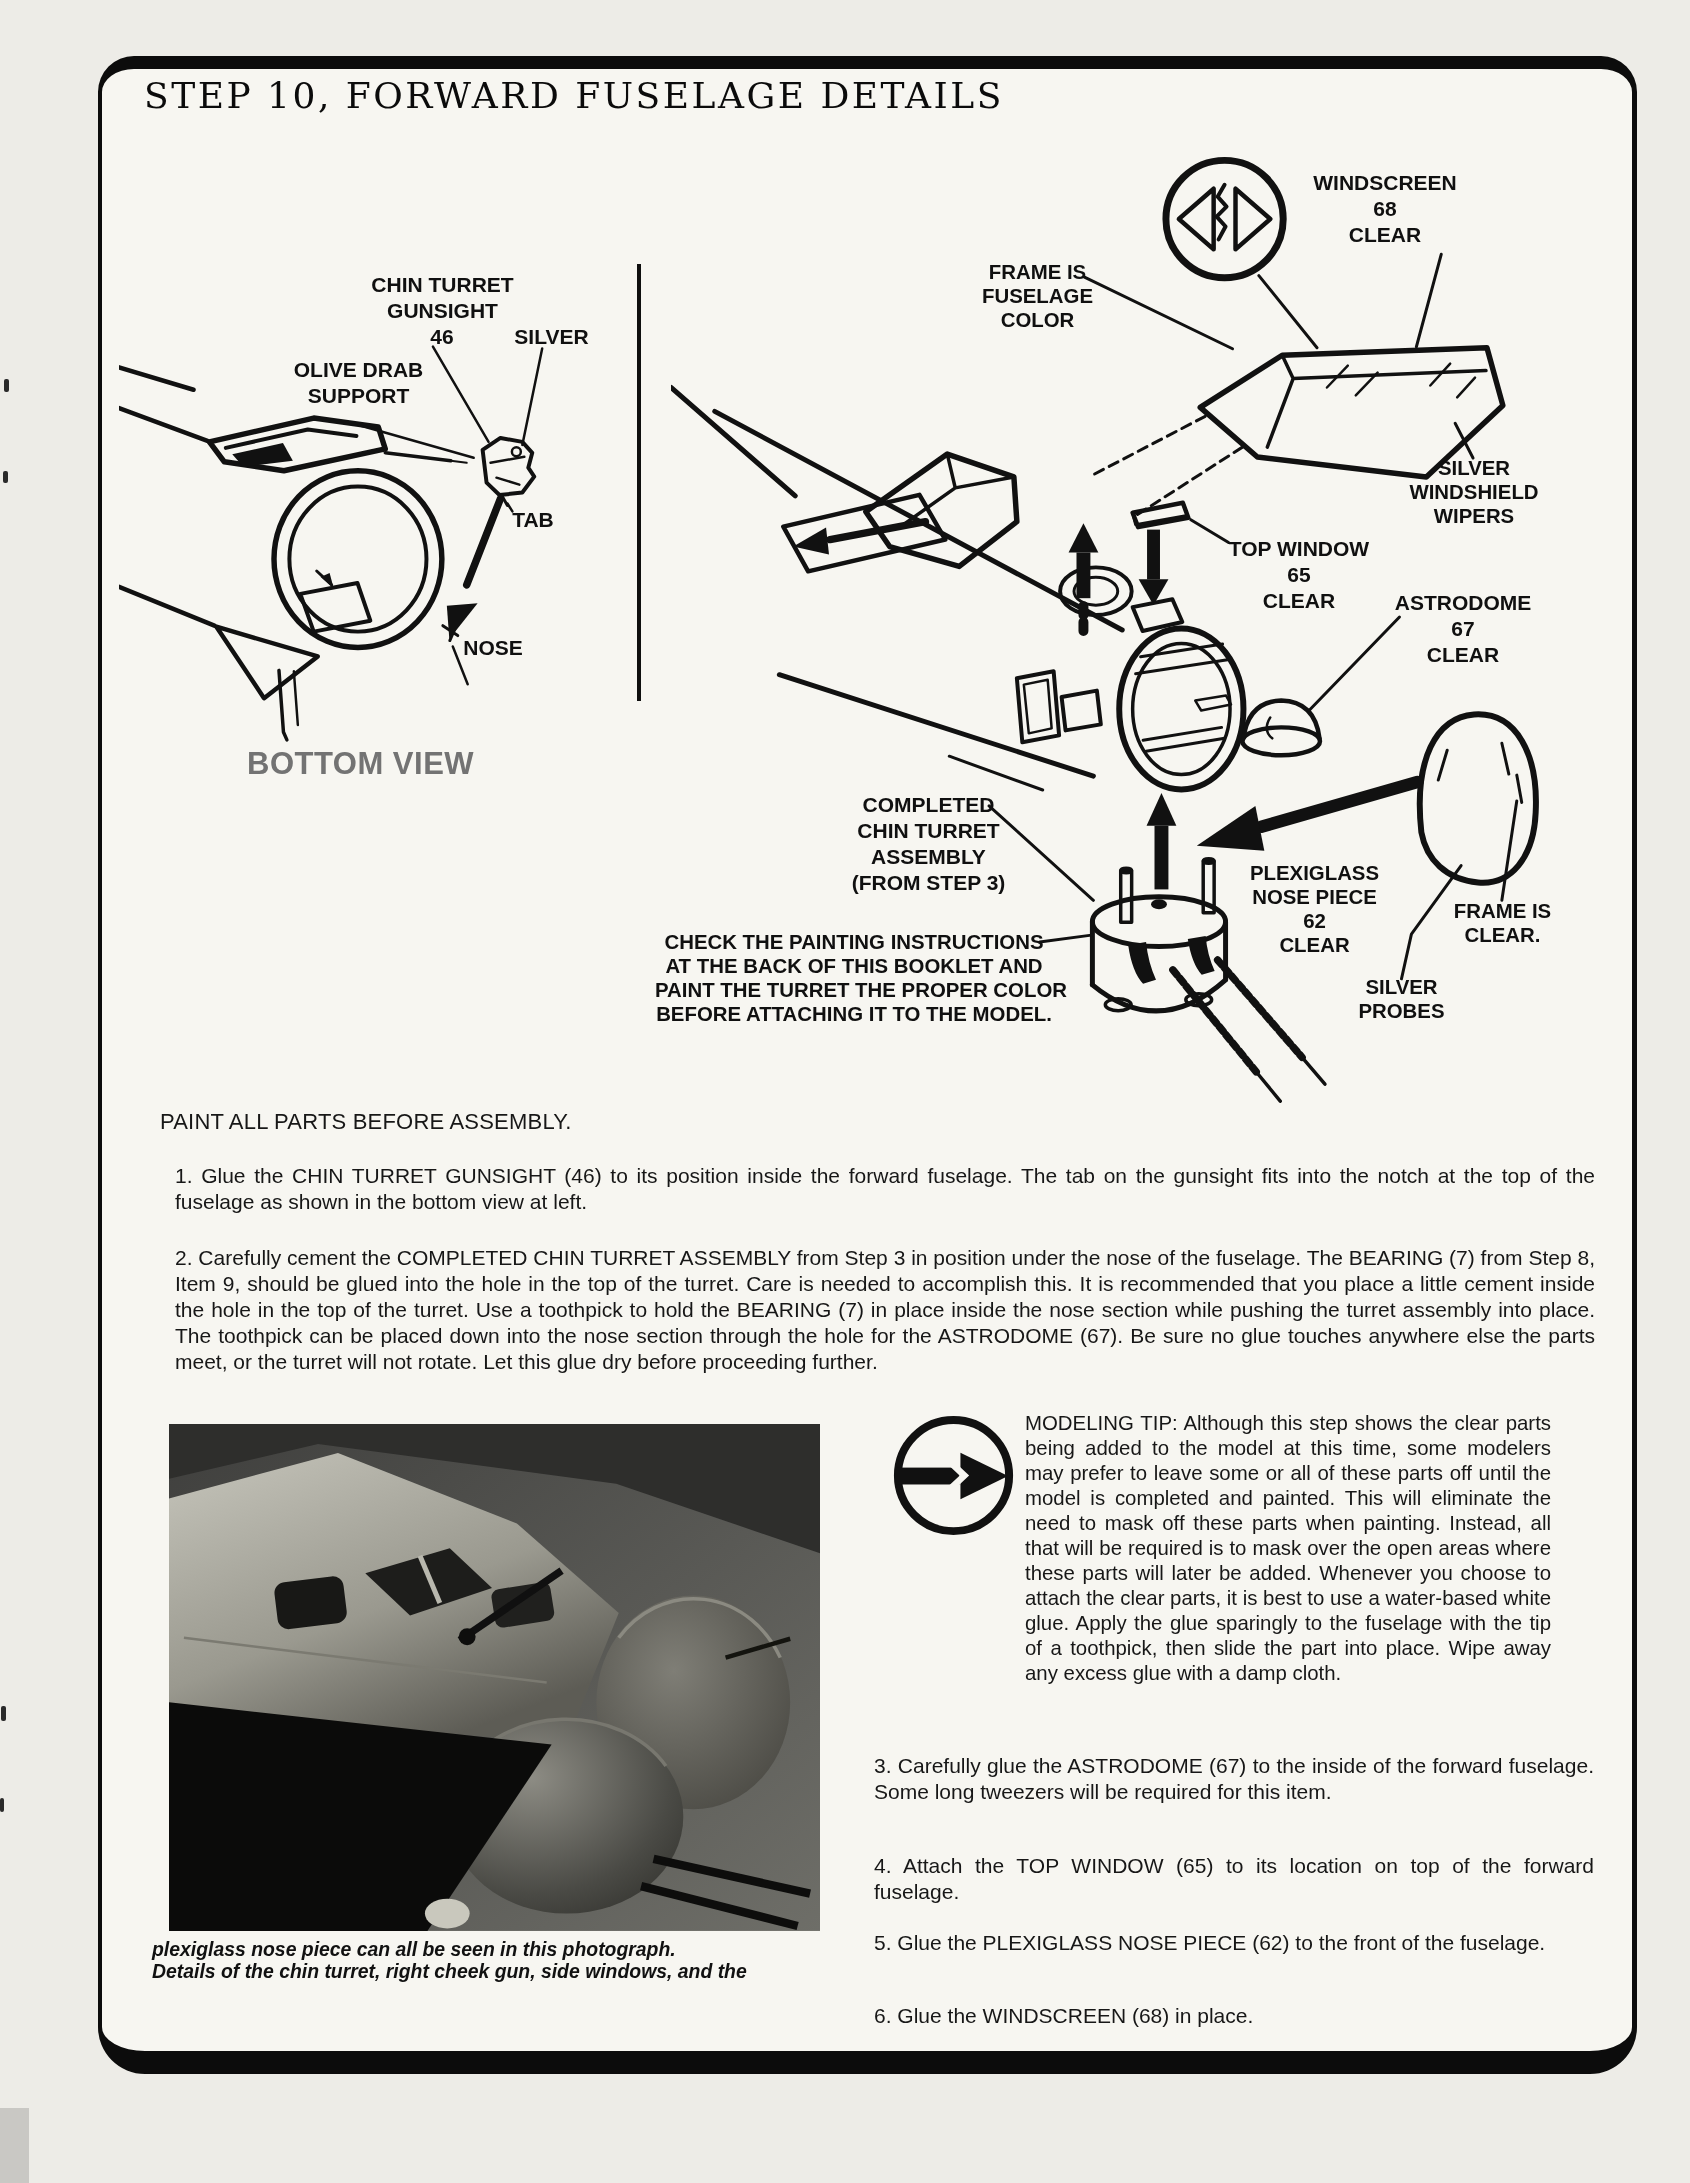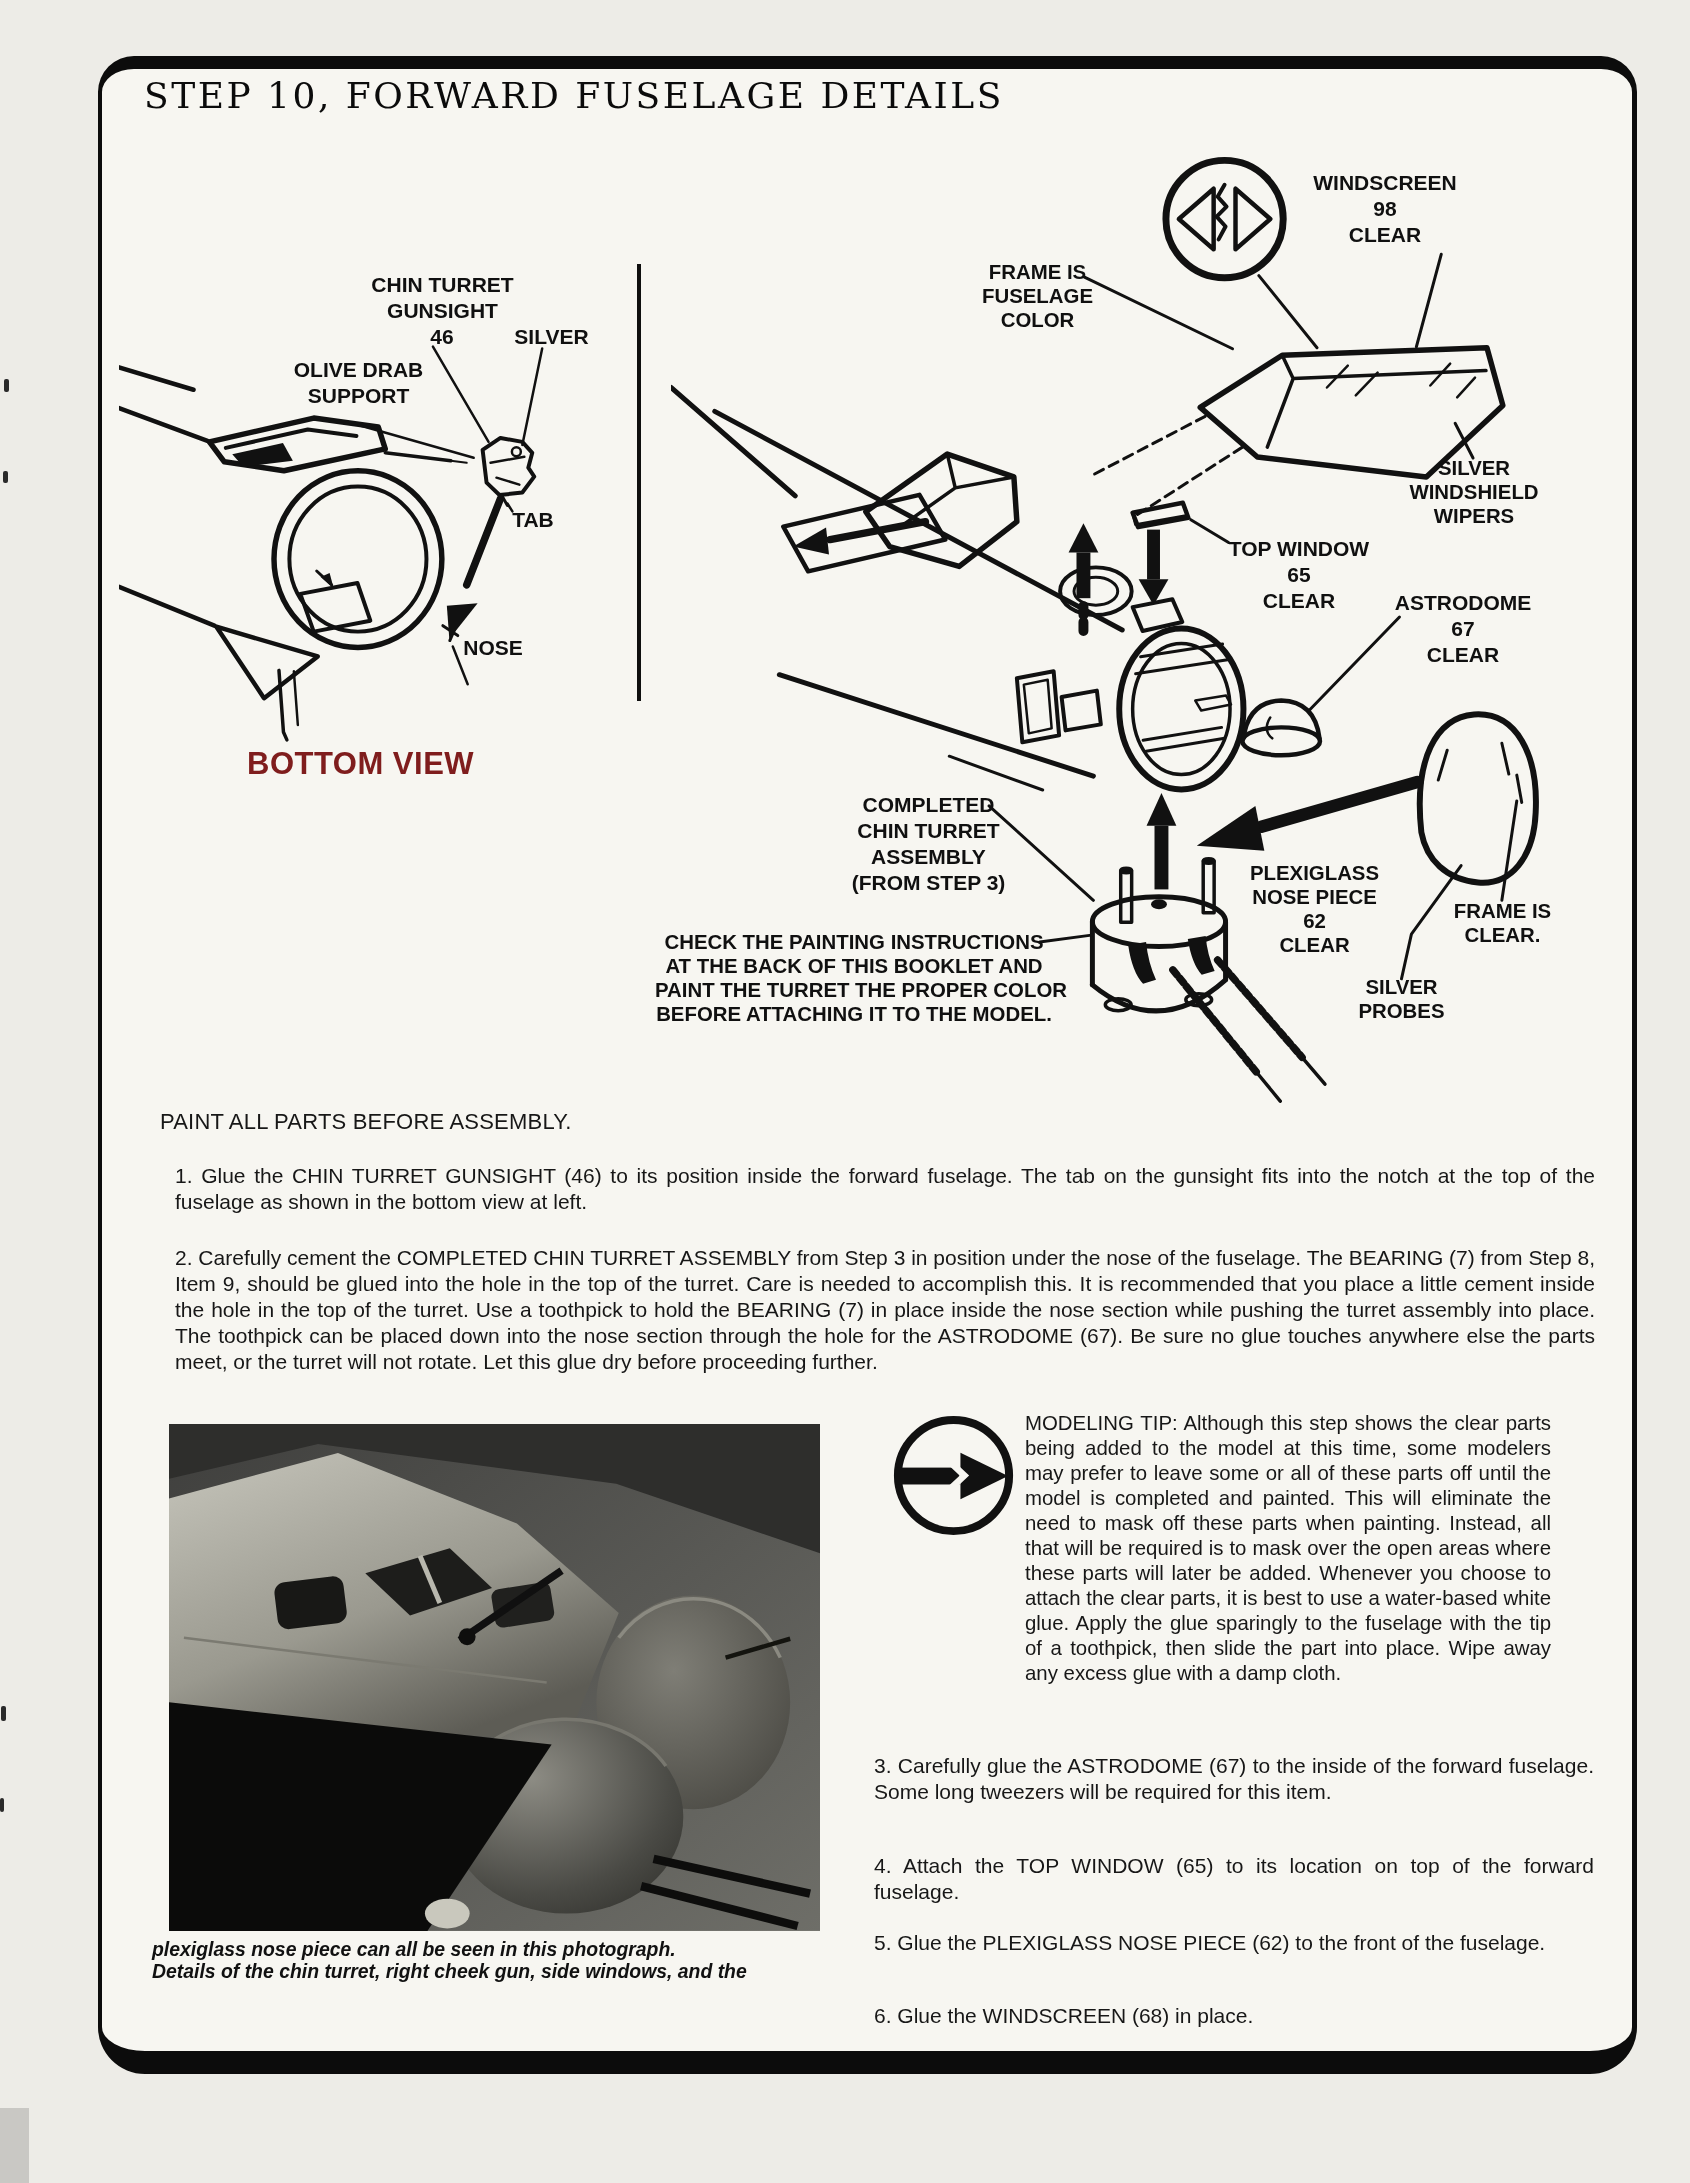--- a/index.html
+++ b/index.html
@@ -18,21 +18,21 @@
   .title{
     position:absolute;left:144px;top:75px;
     font-family:"DejaVu Serif","Liberation Serif",serif;
     font-weight:normal;font-size:36px;letter-spacing:2.5px;color:#0b0b0b;
     white-space:nowrap;
   }
   .divider{position:absolute;left:637px;top:264px;width:4px;height:437px;background:#0f0f0f}
   .lbl{position:absolute;font-weight:bold;color:#101010;text-align:center}
   .lbl div{font-size:21px;line-height:26px;white-space:nowrap}
   .lbl.small div{font-size:20.4px;line-height:24px}
-  .view-title{position:absolute;font-weight:bold;font-size:31px;letter-spacing:0.5px;white-space:nowrap;color:#7f1d1d}
+  .view-title{position:absolute;font-weight:bold;font-size:31px;letter-spacing:0.5px;white-space:nowrap;color:#737373}
   .body-text{position:absolute;font-size:21px;line-height:26px;text-align:justify;color:#171717}
   .intro{font-size:22px;letter-spacing:0.2px}
   .caption{position:absolute;font-style:italic;font-weight:bold;font-size:19.4px;line-height:22.4px;color:#111}
   svg{position:absolute;pointer-events:none}
   svg .ln{stroke:#111;fill:none;stroke-linecap:round;stroke-linejoin:round}
   svg .fl{fill:#111;stroke:none}
   .artifact{position:absolute;background:#2a2a2a;border-radius:2px}
   .edge-wedge{position:absolute;left:0;top:2108px;width:29px;height:76px;background:#c9c8c4}
 </style>
 </head>
@@ -202,21 +202,21 @@
 
   <polygon class="fl" points="987,1336 957,1402 1017,1402"></polygon>
   <rect class="fl" x="973" y="1402" width="28" height="128"></rect>
 
   <path class="ln" stroke-width="6" d="M640,1362 L850,1552"></path>
   <path class="ln" stroke-width="6" d="M742,1636 L846,1622"></path>
 </svg>
 
 <div class="lbl" style="left:1288px;top:170px;width:194px">
   <div>WINDSCREEN</div>
-  <div>98</div>
+  <div>68</div>
   <div>CLEAR</div>
 </div>
 <div class="lbl small" style="left:953px;top:260px;width:169px">
   <div>FRAME IS</div>
   <div>FUSELAGE</div>
   <div>COLOR</div>
 </div>
 <div class="lbl small" style="left:1386px;top:456px;width:176px">
   <div>SILVER</div>
   <div>WINDSHIELD</div>

